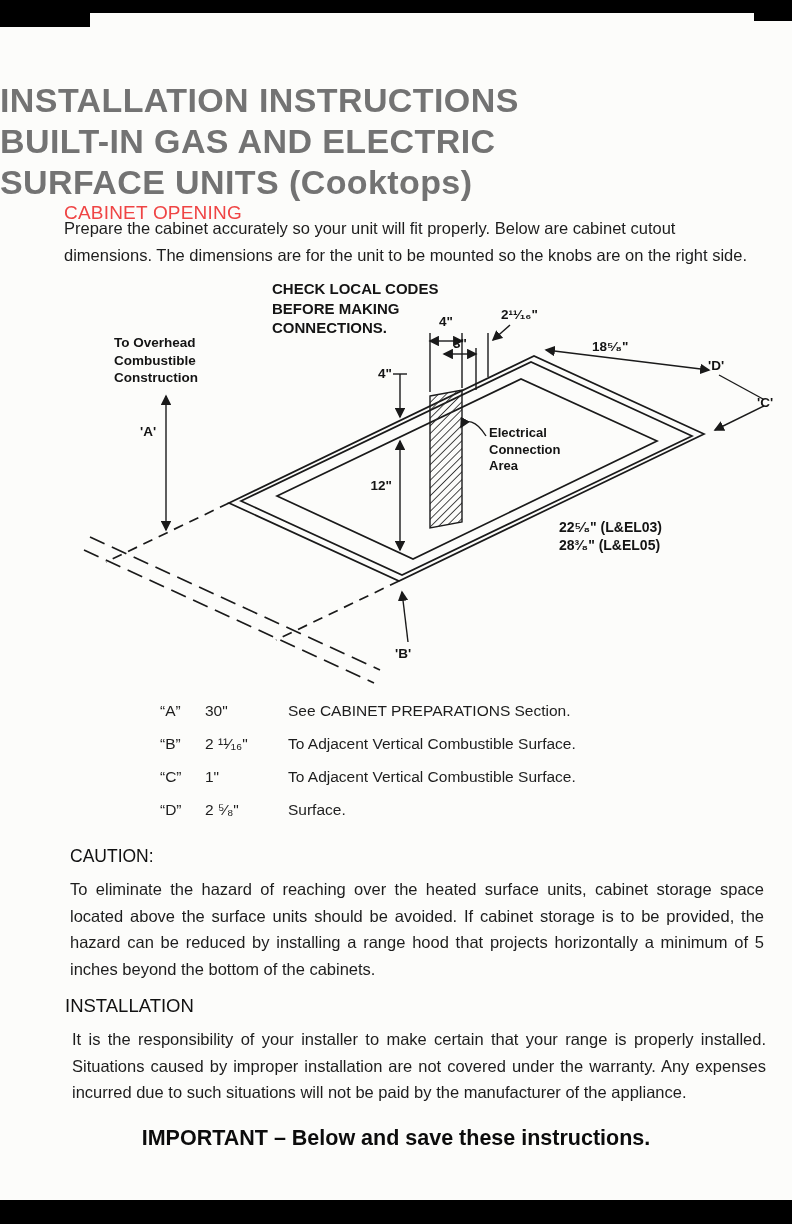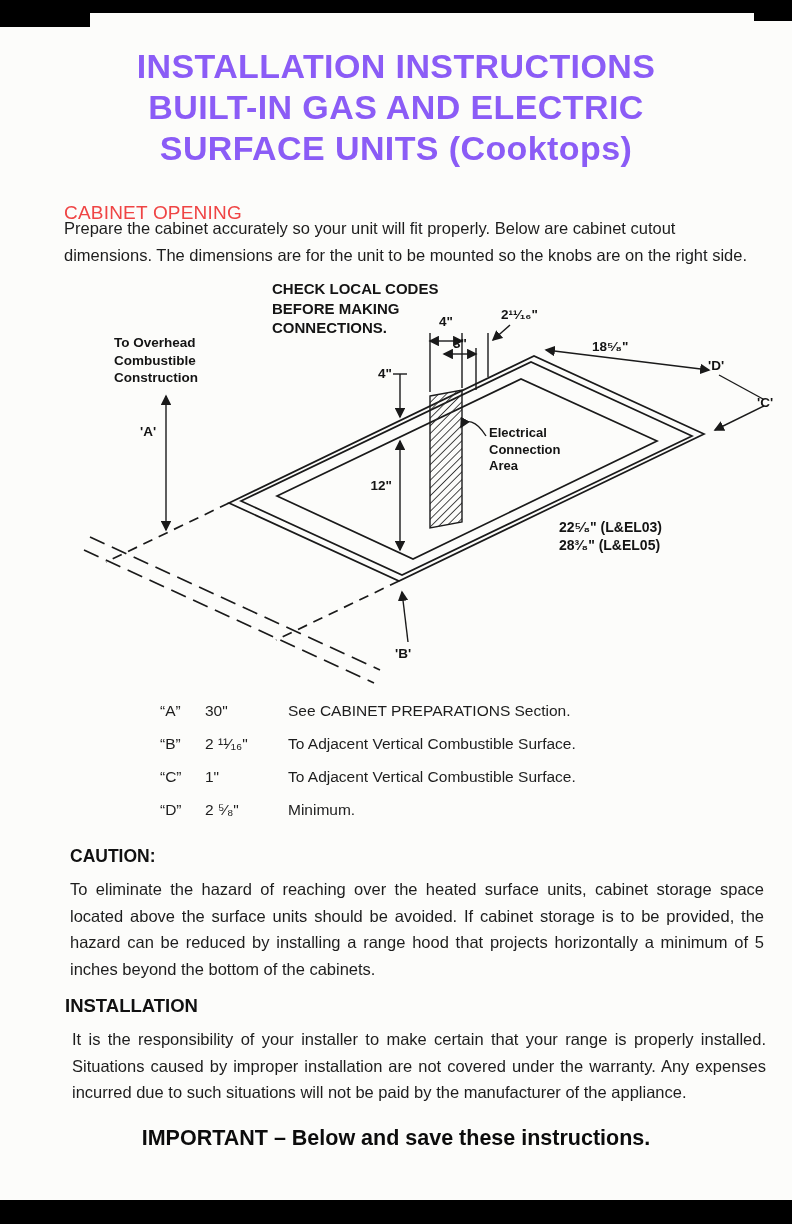--- a/index.html
+++ b/index.html
@@ -1,21 +1,21 @@
 <!DOCTYPE html>
 <html><head>
 <meta charset="utf-8">
 <style>
   html,body{margin:0;padding:0;background:#777;}
   #page{position:relative;width:792px;height:1224px;background:#fcfcfa;font-family:"Liberation Sans",sans-serif;color:#1a1a1a;overflow:hidden;margin:0 auto;}
   .abs{position:absolute;}
   .bar{background:#000;}
-  .title{width:100%;text-align:center;font-weight:bold;font-size:34px;line-height:40px;letter-spacing:.4px;color:#8b5cf6;}
+  .title{width:100%;text-align:left;font-weight:bold;font-size:34px;line-height:40px;letter-spacing:.4px;color:#737373;margin-top:34px;}
   .h1{font-weight:normal;font-size:19px;letter-spacing:.2px;color:#ef4444;}
-  .h2{font-weight:bold;font-size:18px;color:#111;}
+  .h2{font-weight:normal;font-size:18px;color:#111;}
   .body-text{font-size:16.5px;line-height:26.5px;color:#1d1d1d;}
   .just{text-align:justify;}
   .dlabel{font-weight:bold;font-size:13.5px;line-height:17.5px;white-space:pre-line;color:#141414;}
   .dim{font-weight:bold;font-size:13.5px;line-height:16px;color:#141414;white-space:nowrap;}
   .legend-row{display:flex;font-size:15.5px;line-height:20px;margin-bottom:13px;color:#1d1d1d;}
   .legend-key{width:45px;flex:none;}
   .legend-val{width:83px;flex:none;}
   .legend-desc{flex:1;}
   .footer-line{width:100%;text-align:center;font-weight:bold;font-size:21.5px;line-height:34px;color:#0c0c0c;}
 </style>
@@ -124,21 +124,21 @@
       <div class="legend-desc">To Adjacent Vertical Combustible Surface.</div>
     </div>
     <div class="legend-row">
       <div class="legend-key">“C”</div>
       <div class="legend-val">1"</div>
       <div class="legend-desc">To Adjacent Vertical Combustible Surface.</div>
     </div>
     <div class="legend-row">
       <div class="legend-key">“D”</div>
       <div class="legend-val">2 ⁵⁄₈"</div>
-      <div class="legend-desc">Minimum.</div>
+      <div class="legend-desc">Surface.</div>
     </div>
   </div>
 
   <div class="abs h2" style="left:70px;top:846px;font-size:17.5px">CAUTION:</div>
   <div class="abs body-text just" style="left:70px;top:876px;width:694px">To eliminate the hazard of reaching over the heated surface units, cabinet storage space located above the surface units should be avoided. If cabinet storage is to be provided, the hazard can be reduced by installing a range hood that projects horizontally a minimum of 5 inches beyond the bottom of the cabinets.</div>
 
   <div class="abs h2" style="left:65px;top:995px;font-size:18.5px">INSTALLATION</div>
   <div class="abs body-text just" style="left:72px;top:1026px;width:694px">It is the responsibility of your installer to make certain that your range is properly installed. Situations caused by improper installation are not covered under the warranty. Any expenses incurred due to such situations will not be paid by the manufacturer of the appliance.</div>
 
   <div class="abs footer-line" style="top:1121px;left:0">IMPORTANT – Below and save these instructions.</div>

